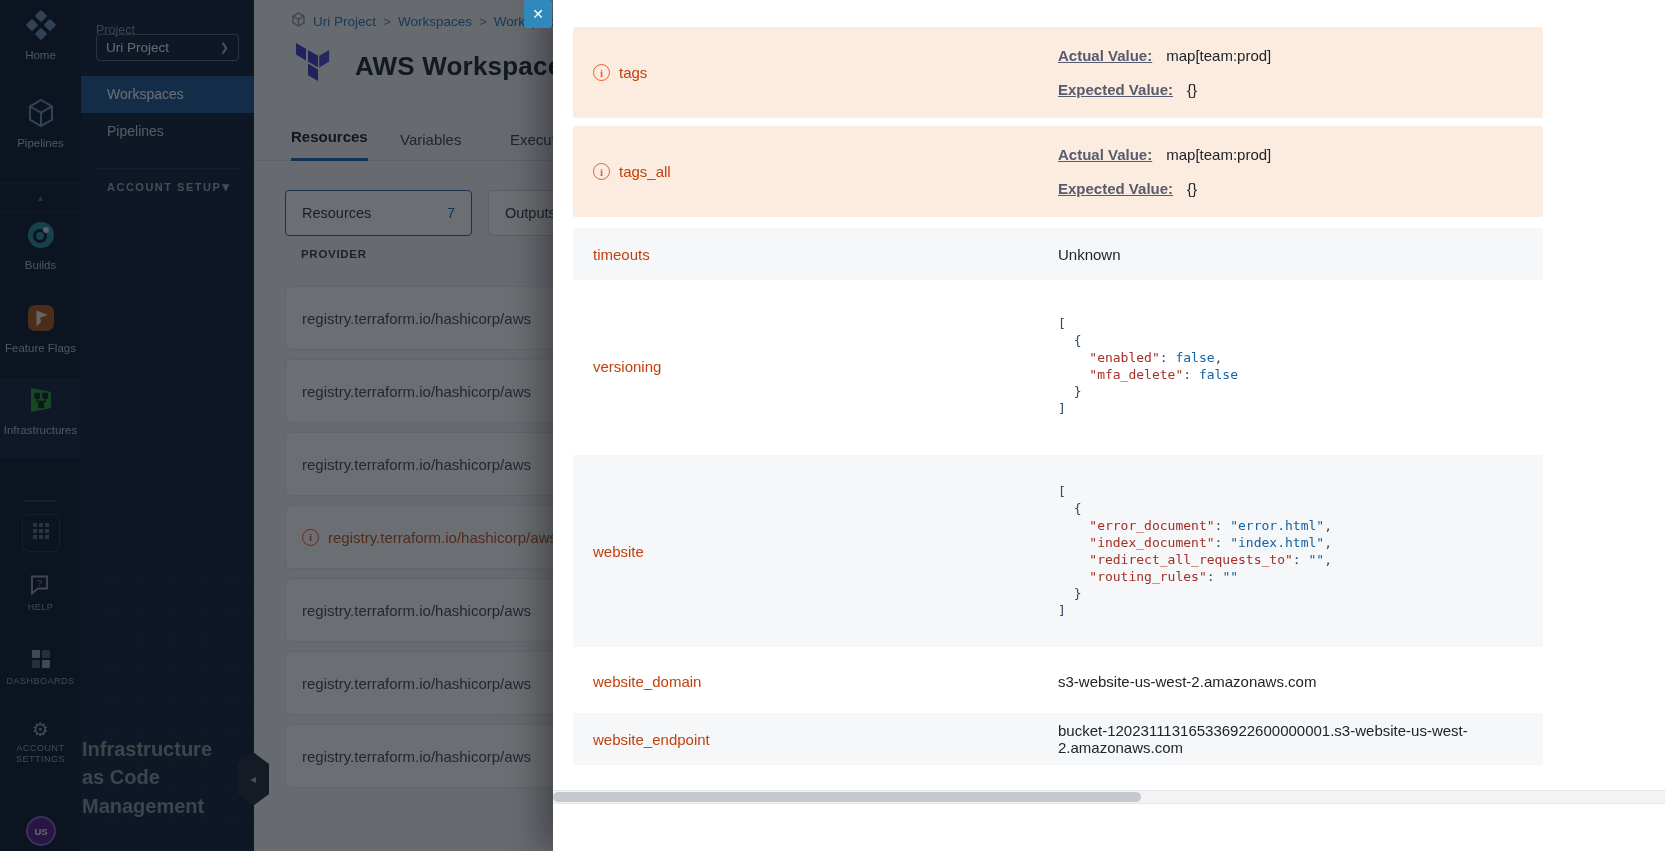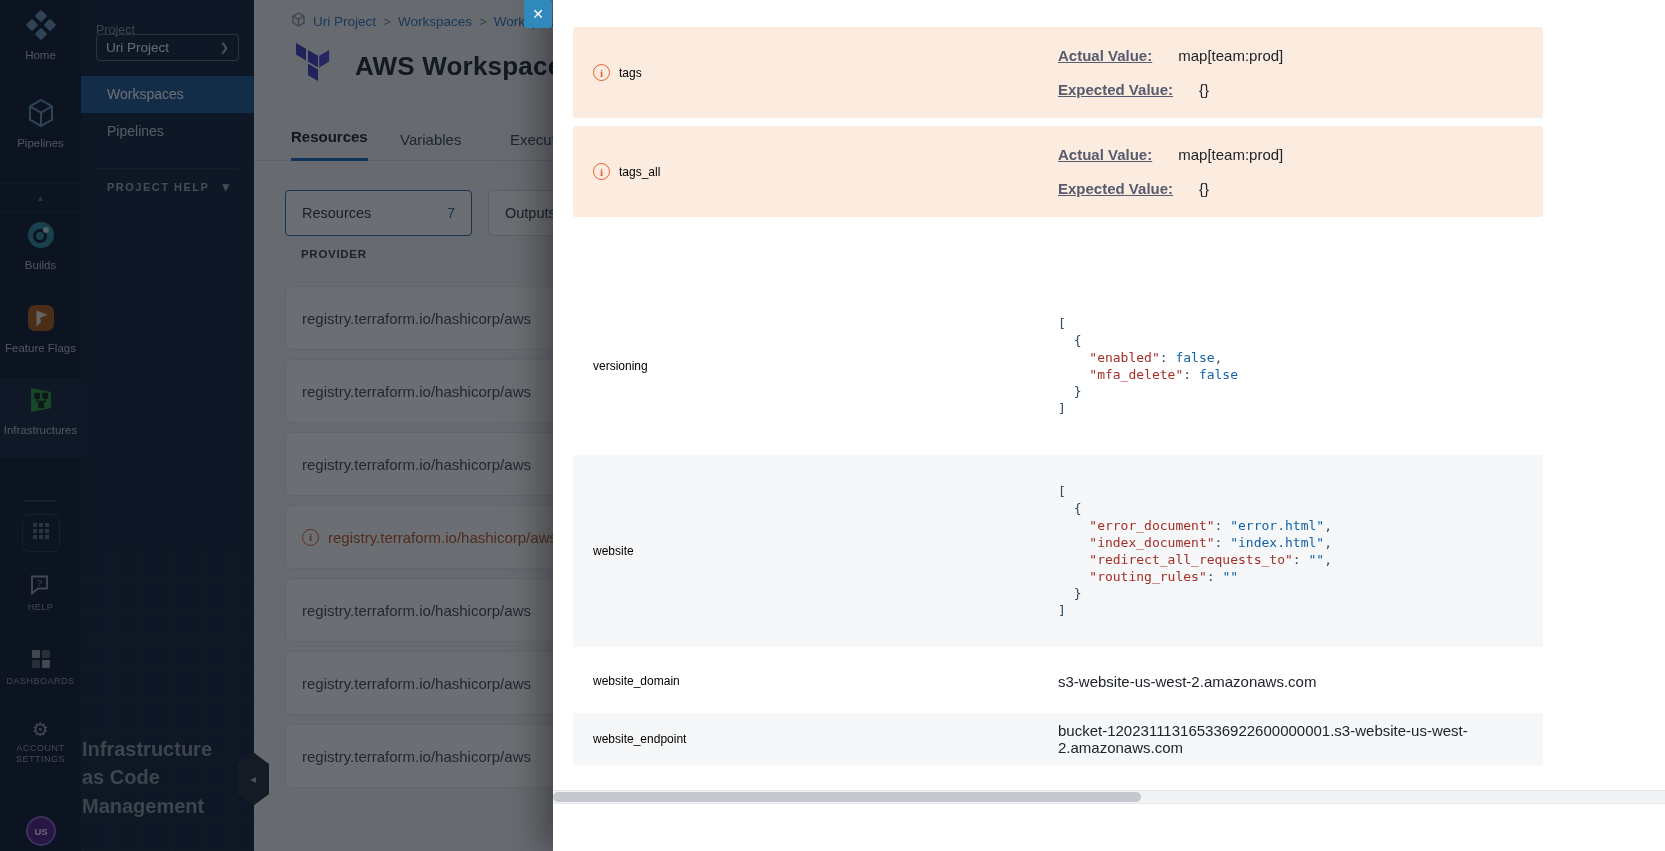--- a/index.html
+++ b/index.html
@@ -66,25 +66,25 @@
 
   
   .backdrop{position:absolute;left:0;top:0;width:553px;height:851px;background:rgba(9,13,20,.60);z-index:10;}
   .close-btn{position:absolute;left:524px;top:0;width:28px;height:28px;background:#2f89ba;color:#fff;border:none;border-radius:3px;
              font-size:14px;line-height:28px;text-align:center;padding:0;cursor:pointer;z-index:30;font-family:"Liberation Sans",sans-serif;}
   .drawer{position:absolute;left:553px;top:0;width:1112px;height:851px;background:#fff;z-index:20;
           box-shadow:-12px 0 32px rgba(0,0,0,.35);}
   .d-row{position:absolute;left:20px;width:970px;display:flex;align-items:center;gap:9px;box-sizing:border-box;padding-left:20px;}
   .d-row.peach{background:#fcecdf;border-radius:2px;}
   .d-row.gray{background:#f6f7f8;}
-  .d-name{font-size:12px;color:#000000;}
+  .d-name{font-size:15px;color:#c2410c;}
   .d-val{position:absolute;left:485px;font-size:15px;color:#20242b;}
   .alert-vals{position:absolute;left:485px;display:flex;flex-direction:column;gap:15px;font-size:15px;line-height:19px;}
   .av-label{font-weight:bold;color:#565b6e;margin-right:14px;text-decoration:underline;}
-  .av-value{color:#20242b;margin-left:12px;}
+  .av-value{color:#20242b;}
   .code{position:absolute;left:485px;top:50%;transform:translateY(-50%);margin:0;
         font-family:"DejaVu Sans Mono",monospace;font-size:13px;line-height:17px;color:#2c4a68;}
   .code .k{color:#a42f28;}
   .code .v{color:#1162a6;}
   .hscroll{position:absolute;left:0;top:790px;width:1112px;height:14px;background:#f2f3f5;
            border-top:1px solid #e4e6e9;border-bottom:1px solid #e4e6e9;box-sizing:border-box;}
   .hthumb{position:absolute;left:0;top:1px;width:588px;height:10px;background:#c5c9ce;border-radius:6px;cursor:pointer;}
 </style>
 </head>
 <body>
@@ -210,21 +210,21 @@
       <span class="chev">❯</span>
     </div>
     <div class="p-item selected" style="top:76px">
       <span>Workspaces</span>
     </div>
     <div class="p-item" style="top:113px">
       <span>Pipelines</span>
     </div>
     <div class="p-div"></div>
     <div class="p-setup">
-      <span>PROJECT HELP</span>
+      <span>ACCOUNT SETUP</span>
       <span style="letter-spacing:0;font-size:13px;">▾</span>
     </div>
     <div class="p-pattern"></div>
     <div class="p-tagline">Infrastructure as Code Management</div>
   </nav>
 
   <div class="collapse-handle">
     <span>◂</span>
   </div>
 
@@ -315,20 +315,24 @@
 
     <div class="d-row peach" style="top:126px;height:91px">
       <span class="iicon">i</span>
       <span class="d-name">tags_all</span>
       <div class="alert-vals">
         <div><span class="av-label">Actual Value:</span><span class="av-value">map[team:prod]</span></div>
         <div><span class="av-label">Expected Value:</span><span class="av-value">{}</span></div>
       </div>
     </div>
 
+    <div class="d-row gray" style="top:228px;height:52px">
+      <span class="d-name">timeouts</span>
+      <span class="d-val">Unknown</span>
+    </div>
 
     <div class="d-row" style="top:280px;height:172px">
       <span class="d-name">versioning</span>
       <pre class="code">[
   {
     <span class="k">"enabled"</span>: <span class="v">false</span>,
     <span class="k">"mfa_delete"</span>: <span class="v">false</span>
   }
 ]</pre>
     </div>

